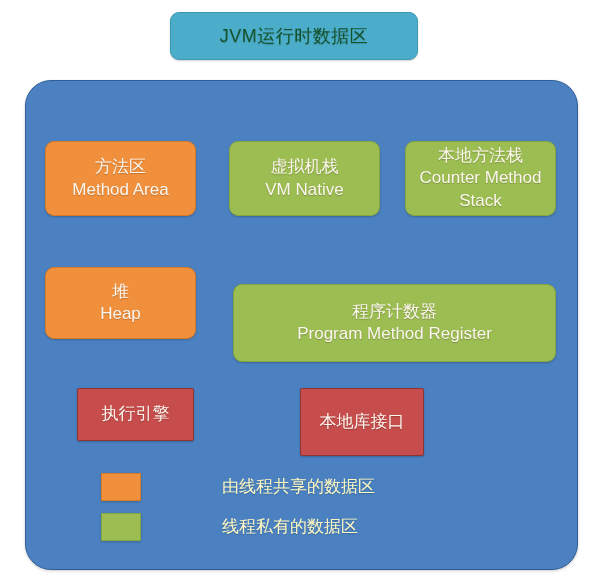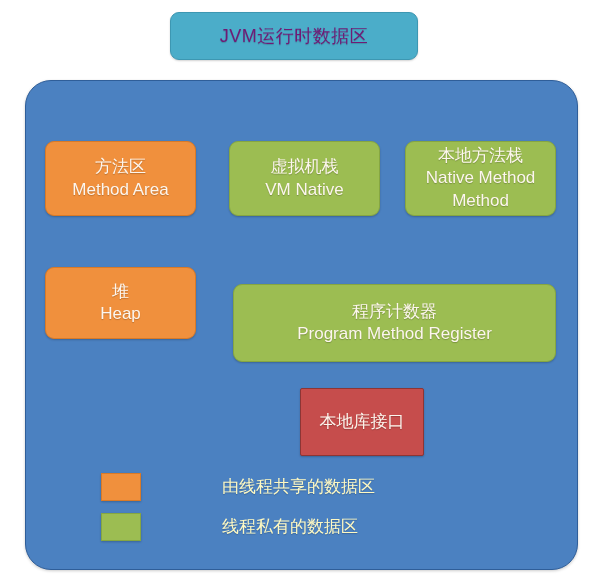--- a/index.html
+++ b/index.html
@@ -27,21 +27,21 @@
     height: 46px;
     background: #4badc9;
     border: 1px solid #3d97b2;
     border-radius: 9px;
     display: flex;
     align-items: center;
     justify-content: center;
     box-shadow: 0 1px 2px rgba(0,0,0,0.18);
   }
   .title-box .label {
-    color: #701a75;
+    color: #14532d;
     font-size: 18px;
     letter-spacing: 0.5px;
     text-shadow: 0 1px 1px rgba(0,0,0,0.18);
   }
 
   
   .panel {
     position: absolute;
     left: 25px;
     top: 80px;
@@ -144,33 +144,36 @@
       <span class="en">Method Area</span>
     </div>
 
     <div class="box green" style="left:203px; top:60px; width:151px; height:75px;text-align:center;">
       <span class="cn">虚拟机栈</span>
       <span class="en">VM Native</span>
     </div>
 
     <div class="box green" style="left:379px; top:60px; width:151px; height:75px;">
       <span class="cn">本地方法栈</span>
-      <span class="en">Native Method Method</span>
+      <span class="en">Counter Method Stack</span>
     </div>
 
     <div class="box orange" style="left:19px; top:186px; width:151px; height:72px;">
       <span class="cn">堆</span>
       <span class="en">Heap</span>
     </div>
 
     <div class="box green" style="left:207px; top:183px; width:323px; height:78px;margin-top:20px;">
       <span class="cn">程序计数器</span>
       <span class="en">Program Method Register</span>
     </div>
 
+    <div class="box red" style="left:51px; top:307px; width:117px; height:53px;">
+      <span class="cn">执行引擎</span>
+    </div>
 
     <div class="box red" style="left:274px; top:307px; width:124px; height:68px;">
       <span class="cn">本地库接口</span>
     </div>
 
     <div class="legend-swatch orange" style="left:75px; top:392px;"></div>
     <div class="legend-label" style="left:196px; top:394px;">由线程共享的数据区</div>
 
     <div class="legend-swatch green" style="left:75px; top:432px;"></div>
     <div class="legend-label" style="left:196px; top:434px;">线程私有的数据区</div>

